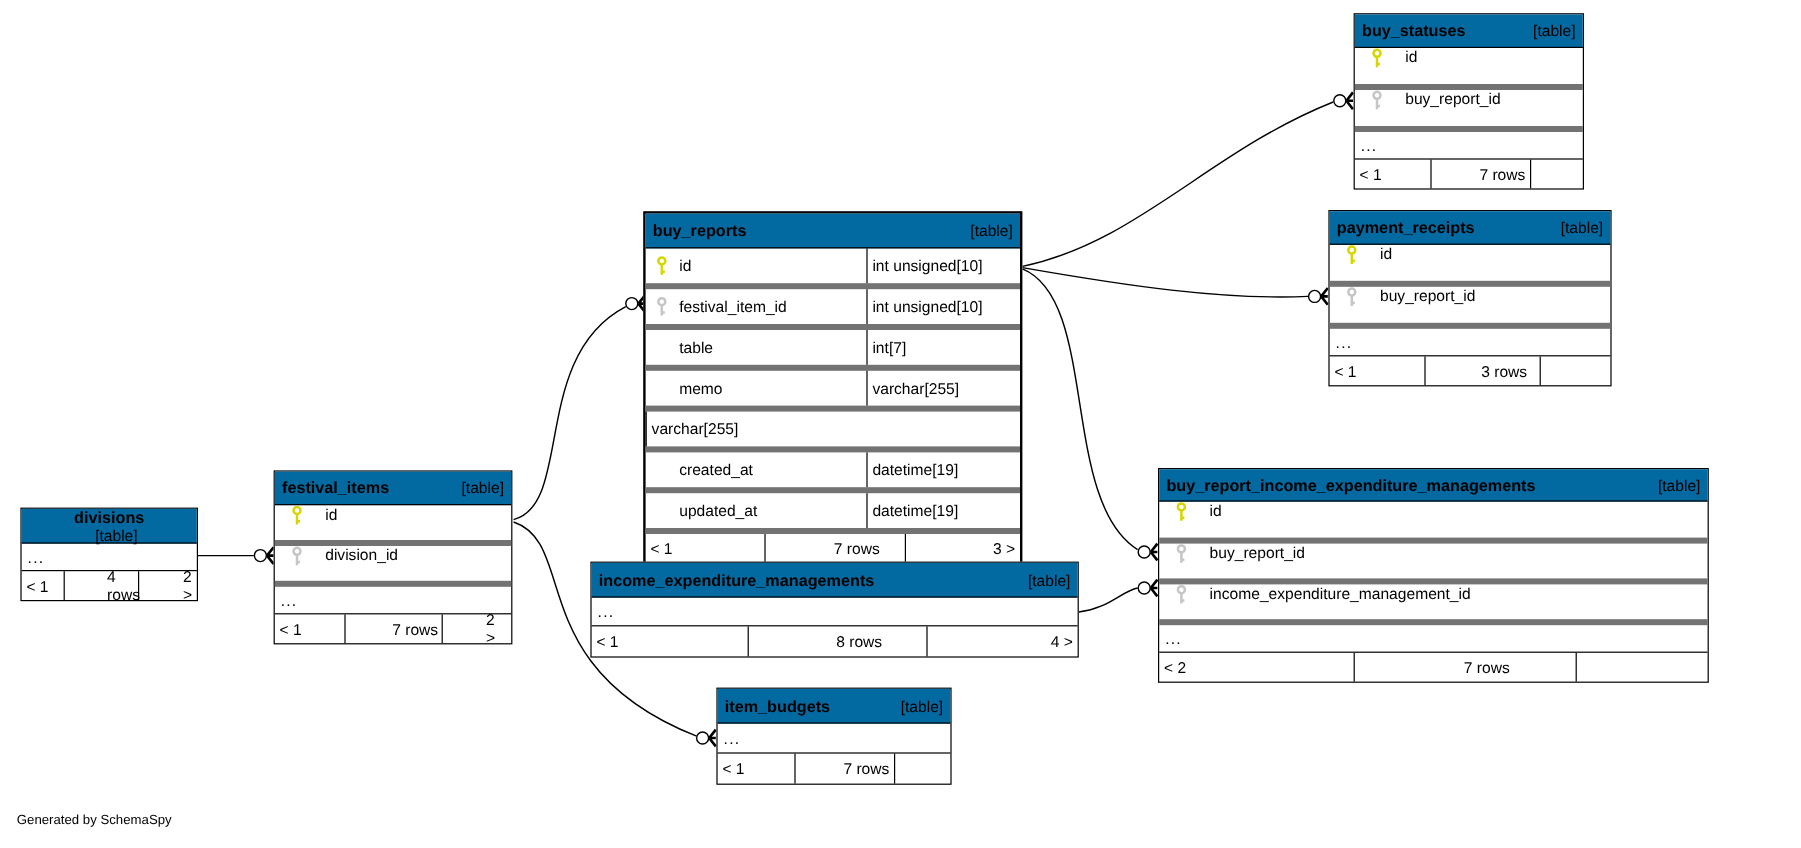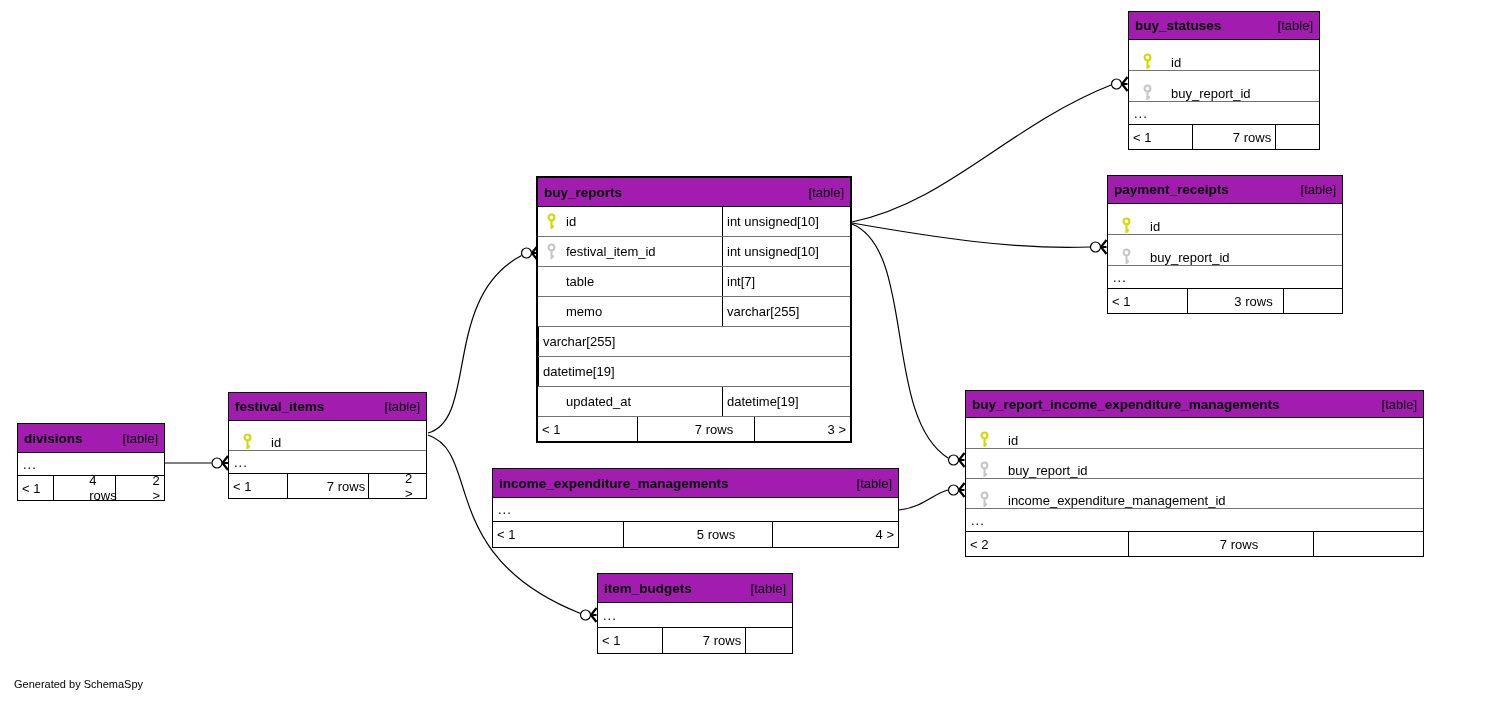--- a/index.html
+++ b/index.html
@@ -3,25 +3,25 @@
 <meta charset="utf-8">
 <style>
   html,body{margin:0;padding:0;background:#fff;}
   #canvas{
     position:relative;width:1501px;height:707px;background:#fff;overflow:hidden;
     font-family:"Liberation Sans",sans-serif;color:#000;
   }
   #edges{position:absolute;left:0;top:0;width:1501px;height:707px;}
   .tbl{position:absolute;background:#fff;border:1px solid #000;box-sizing:border-box;font-size:13px;}
   .tbl.em{border-width:2px;}
-  .hdr{display:flex;justify-content:space-between;align-items:center;background:#a21caf;
+  .hdr{display:flex;justify-content:space-between;align-items:center;background:#0369a1;
        border-bottom:1px solid #000;padding:0 6px;height:27px;}
   .hdr .tname{font-weight:bold;font-size:13.5px;}
   .hdr .ttag{font-weight:normal;margin-left:12px;}
-  .crow{display:flex;align-items:flex-end;border-bottom:1px solid #737373;height:29px;}
+  .crow{display:flex;align-items:flex-start;border-bottom:5px solid #737373;height:29px;}
   .crow .kslot{width:11px;margin-left:13px;margin-right:18px;flex:0 0 auto;display:flex;align-items:center;}
   .crow .cname{white-space:nowrap;}
   .tight .kslot{margin-left:8px;margin-right:9px;}
   .twocol .namecell{display:flex;align-items:center;height:100%;box-sizing:border-box;flex:0 0 184px;}
   .twocol .typecell{border-left:1px solid #000;height:100%;display:flex;align-items:center;
                     padding-left:4px;flex:1 1 auto;white-space:nowrap;}
   .dots{display:flex;align-items:center;border-bottom:1px solid #000;height:22px;padding-left:5px;letter-spacing:1px;}
   .stats{display:flex;align-items:stretch;}
   .stats .sc{display:flex;align-items:center;box-sizing:border-box;height:24px;padding-left:36px;}
   .stats .s0{padding-left:4px;justify-content:flex-start;}
@@ -74,21 +74,21 @@
     </g>
 
     <g>
       <path d="M899,510 C924,507 934,493 948,490"></path>
       <circle cx="953.5" cy="490" r="5" fill="#fff"></circle>
       <path stroke-width="2.2" d="M959,490 L964.5,483 M959,490 L964.5,490 M959,490 L964.5,497"></path>
     </g>
   </svg>
 
   <div class="tbl" style="left:17px;top:423px;width:148px;">
-    <div class="hdr" style="height:28px;">
+    <div class="hdr" style="height:28px;flex-direction:column;">
       <span class="tname">divisions</span>
       <span class="ttag">[table]</span>
     </div>
     <div class="dots">...</div>
     <div class="stats">
       <span class="sc s0" style="width:42px;">&lt; 1</span>
       <span class="sc s1" style="width:62px;">4 rows</span>
       <span class="sc s2" style="flex:1;">2 &gt;</span>
     </div>
   </div>
@@ -101,20 +101,31 @@
     <div class="crow">
       <span class="kslot">
         <svg class="keysvg" width="11" height="17" viewBox="0 0 11 17">
             <g fill="none" stroke="#d6d600" stroke-width="2.1">
               <circle cx="5.5" cy="4.4" r="2.9"></circle>
               <path d="M5.5 7.3 V16 M5.5 13.4 H8"></path>
             </g>
           </svg>
       </span>
       <span class="cname">id</span>
+    </div>
+    <div class="crow">
+      <span class="kslot">
+        <svg class="keysvg" width="11" height="17" viewBox="0 0 11 17">
+            <g fill="none" stroke="#c6c6c6" stroke-width="2.1">
+              <circle cx="5.5" cy="4.4" r="2.9"></circle>
+              <path d="M5.5 7.3 V16 M5.5 13.4 H8"></path>
+            </g>
+          </svg>
+      </span>
+      <span class="cname">division_id</span>
     </div>
     <div class="dots">...</div>
     <div class="stats">
       <span class="sc s0" style="width:58px;">&lt; 1</span>
       <span class="sc s1" style="width:81px;">7 rows</span>
       <span class="sc s2" style="flex:1;">2 &gt;</span>
     </div>
   </div>
 
   <div class="tbl em tight" style="left:536px;top:176px;width:316px;">
@@ -167,20 +178,24 @@
         <span class="cname">memo</span>
       </span>
       <span class="typecell">varchar[255]</span>
     </div>
 
     <div class="crow twocol">
       <span class="typecell">varchar[255]</span>
     </div>
 
     <div class="crow twocol">
+      <span class="namecell">
+        <span class="kslot"></span>
+        <span class="cname">created_at</span>
+      </span>
       <span class="typecell">datetime[19]</span>
     </div>
 
     <div class="crow twocol">
       <span class="namecell">
         <span class="kslot"></span>
         <span class="cname">updated_at</span>
       </span>
       <span class="typecell">datetime[19]</span>
     </div>
@@ -309,21 +324,21 @@
   </div>
 
   <div class="tbl" style="left:492px;top:468px;width:407px;">
     <div class="hdr" style="height:28px;">
       <span class="tname">income_expenditure_managements</span>
       <span class="ttag">[table]</span>
     </div>
     <div class="dots" style="height:23px;">...</div>
     <div class="stats">
       <span class="sc s0" style="width:130px;height:25px;">&lt; 1</span>
-      <span class="sc s1" style="width:149px;height:25px;">5 rows</span>
+      <span class="sc s1" style="width:149px;height:25px;">8 rows</span>
       <span class="sc s2" style="flex:1;height:25px;">4 &gt;</span>
     </div>
   </div>
 
   <div class="tbl" style="left:597px;top:573px;width:196px;">
     <div class="hdr" style="height:28px;">
       <span class="tname">item_budgets</span>
       <span class="ttag">[table]</span>
     </div>
     <div class="dots" style="height:24px;">...</div>

